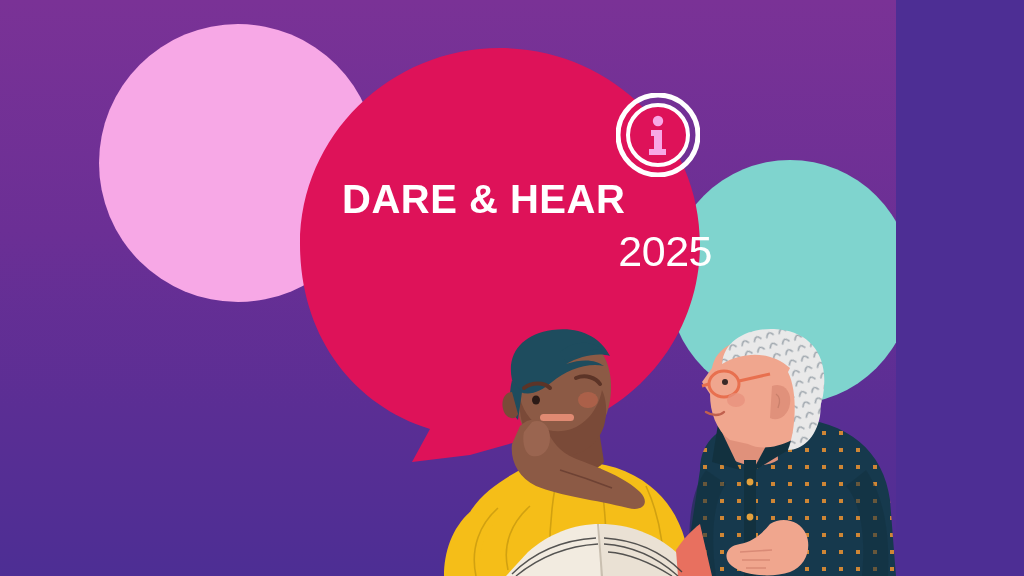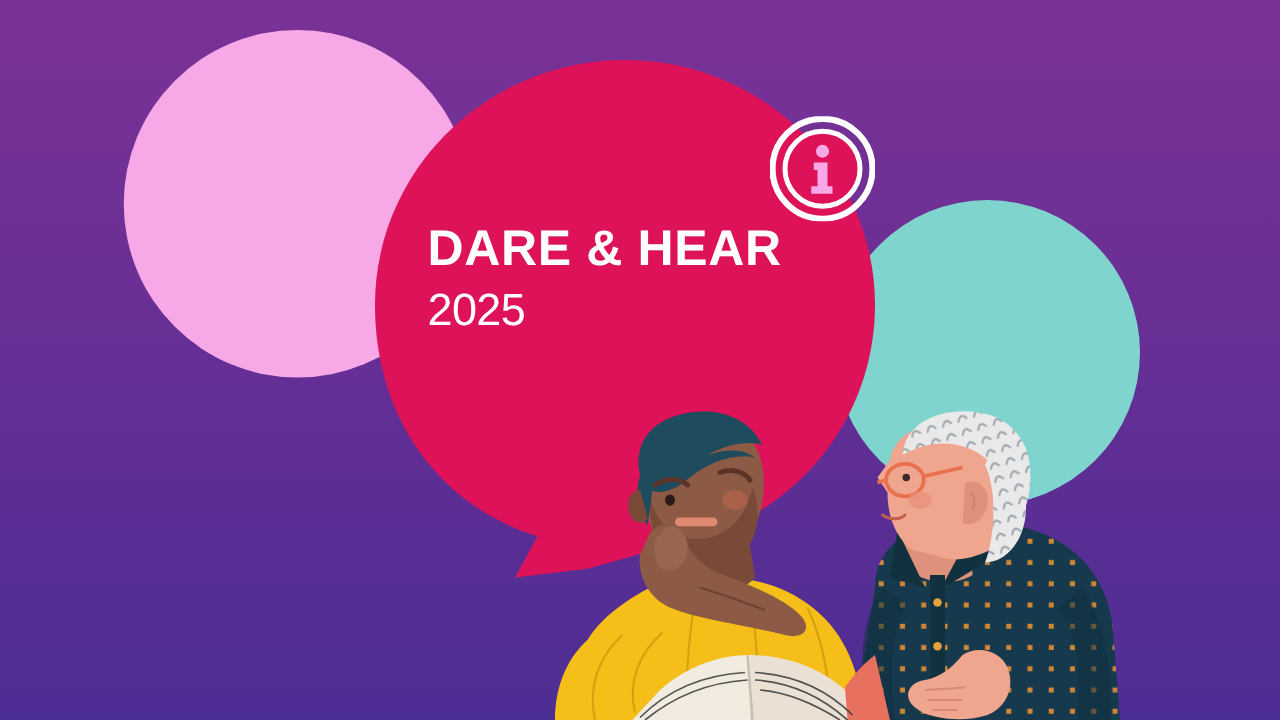--- a/index.html
+++ b/index.html
@@ -3,41 +3,42 @@
 <meta charset="utf-8">
 <title>Dare &amp; Hear Impact Report 2025</title>
 <style>
   html,body{margin:0;padding:0;}
   body{
     width:1024px;height:576px;overflow:hidden;
     font-family:"Liberation Sans", sans-serif;
     background:#4D2E94;
   }
   #cover{
-    position:relative;width:1024px;height:576px;overflow:hidden;
+    position:relative;width:896px;height:576px;overflow:hidden;
     background:linear-gradient(180deg,#7A3296 0%, #6B2F95 40%, #5A2E94 72%, #4D2E94 100%);
   }
   .layer{position:absolute;top:0;left:0;width:1024px;height:576px;}
   .svg-layer{display:block;}
   
   #title-block{
     position:absolute;left:342px;top:178px;width:370px;
     color:#FFFFFF;z-index:40;
   }
   #report-eyebrow{
     font-size:40px;font-weight:700;letter-spacing:0.5px;line-height:1.08;
     margin:0 0 6px 0;white-space:nowrap;
   }
   #report-title{
     font-size:46px;font-weight:400;line-height:1.14;margin:0;
     letter-spacing:-0.5px;white-space:nowrap;
   }
   #report-year{
-    font-size:36px;font-weight:400;line-height:1.14;margin:0;
+    font-size:43px;font-weight:400;line-height:1.14;margin:0;
     letter-spacing:-0.5px;
+    text-align:right;
   }
   #logo-badge{position:absolute;left:616px;top:93px;width:84px;height:84px;z-index:45;}
 </style>
 </head>
 <body>
 
 <div id="cover">
 
   <svg class="layer svg-layer" viewBox="0 0 1024 576">
     <defs>

